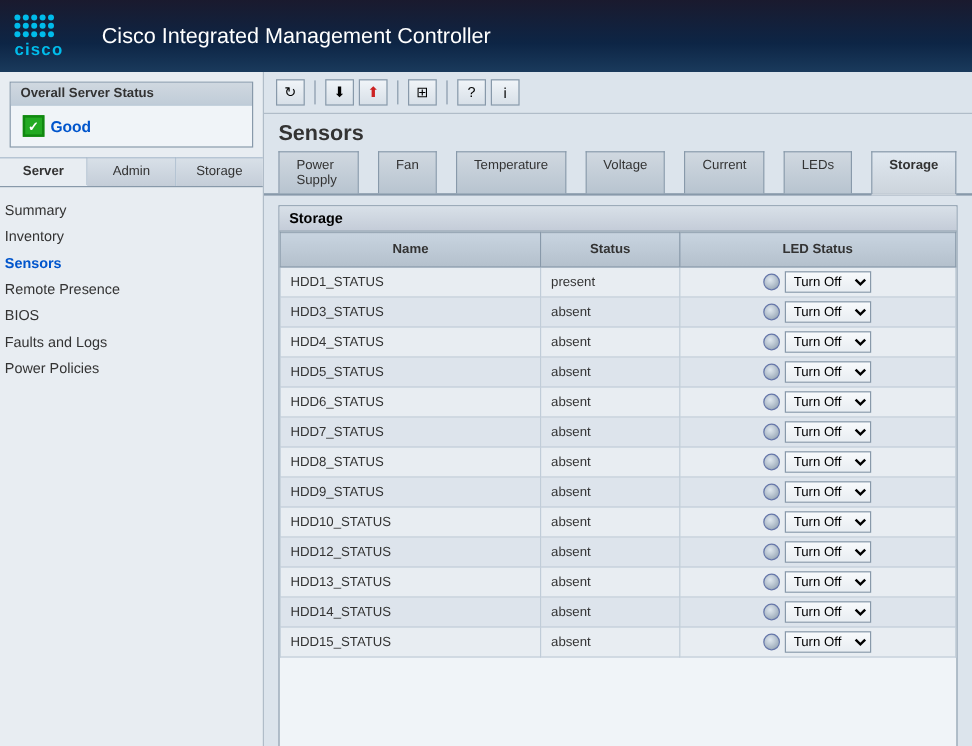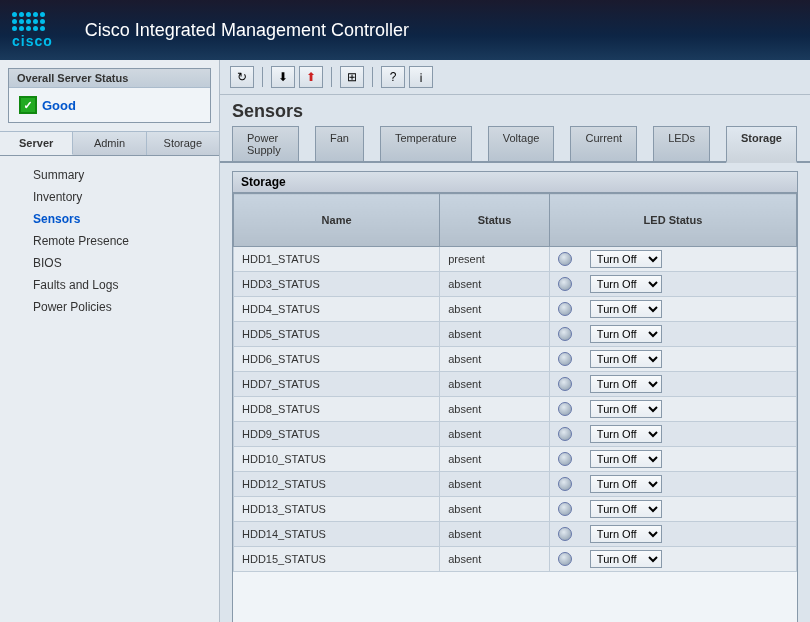--- a/index.html
+++ b/index.html
@@ -87,21 +87,21 @@
     .sidebar-tab:last-child { border-right: none; }
     .sidebar-tab.active {
       background: #e8edf2;
       border-bottom: 1px solid #e8edf2;
       font-weight: bold;
     }
 
     
     #sidebar-nav { padding: 8px 0; }
     .nav-item {
-      padding: 4px 33px;
+      padding: 4px 4px;
       cursor: pointer;
       color: #333;
     }
     .nav-item.active { color: #0055cc; font-weight: bold; }
 
     
     #content {
       flex: 1;
       background: #dce4ec;
       display: flex;
@@ -183,37 +183,38 @@
 
     
     #hdd-table {
       width: 100%;
       border-collapse: collapse;
       font-size: 11px;
     }
     #hdd-table thead th {
       background: linear-gradient(180deg, #c8d4e0, #b4c0cc);
       border: 1px solid #8899aa;
-      padding: 20px 8px;
+      padding: 8px 8px;
       text-align: center;
       font-weight: bold;
       color: #333;
     }
     #hdd-table thead th:first-child { text-align: center; }
     #hdd-table tbody tr:nth-child(odd) { background: #e8edf2; }
     #hdd-table tbody tr:nth-child(even) { background: #dde4ec; }
     #hdd-table tbody td {
       border: 1px solid #c0ccd8;
       padding: 3px 8px;
       color: #333;
     }
     .led-cell {
       display: flex;
       align-items: center;
-      gap: 18px;
+      gap: 4px;
+      justify-content: center;
     }
     .led-indicator {
       width: 14px; height: 14px;
       border-radius: 50%;
       background: radial-gradient(circle at 40% 35%, #e0e8f0, #8899aa);
       border: 1px solid #6677aa;
       flex-shrink: 0;
     }
     .turn-off-select {
       padding: 1px 2px;

